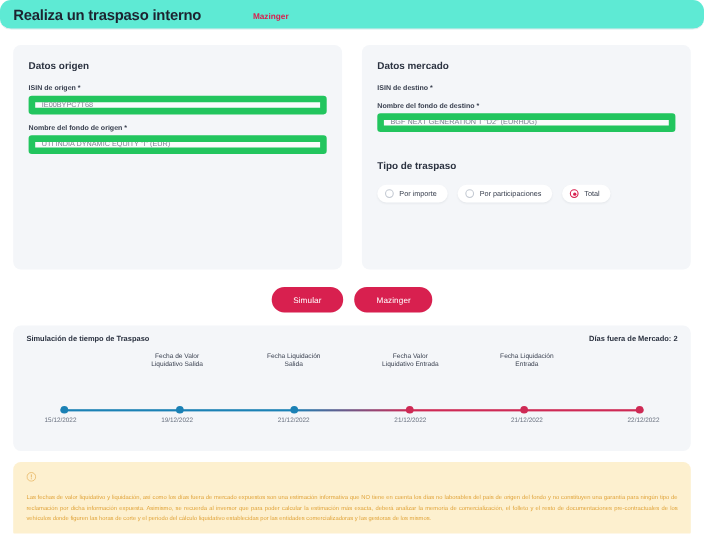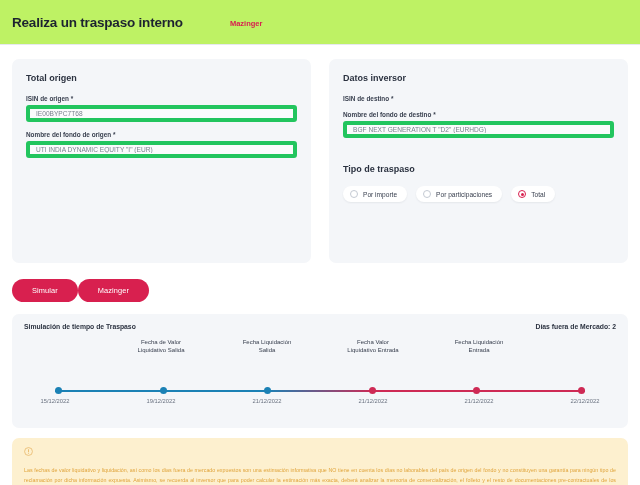--- a/index.html
+++ b/index.html
@@ -12,26 +12,27 @@
     width: 640px;
     height: 485px;
     background: #ffffff;
     font-family: "Liberation Sans", sans-serif;
     color: #2b2f38;
     overflow: hidden;
   }
 
   
   .page-header {
-    height: 45px;
+    height: 27px;
     display: flex;
     align-items: center;
     padding: 0 12px;
-    background: #bef264;
+    background: #5eead4;
     border-bottom: 1px solid #e6e9ee;
+    border-radius: 10px;
   }
   .page-title {
     font-size: 13.5px;
     font-weight: bold;
     letter-spacing: -0.2px;
     color: #1d2330;
   }
   .page-subtitle {
     font-size: 7.5px;
     font-weight: bold;
@@ -75,21 +76,21 @@
     font-size: 6.4px;
     font-weight: bold;
     color: #3a4150;
     margin-bottom: 3px;
   }
   .field-input {
     display: block;
     width: 100%;
     height: 17px;
     background: #fafbfc;
-    border: 4px solid #22c55e;
+    border: 6px solid #22c55e;
     border-radius: 3px;
     font-family: "Liberation Sans", sans-serif;
     font-size: 6.6px;
     color: #7a828f;
     padding: 0 6px;
     line-height: 15px;
     outline: none;
   }
 
   
@@ -136,21 +137,22 @@
   }
   .radio-label {
     font-size: 6.6px;
     color: #3a4150;
     white-space: nowrap;
   }
 
   
   .actions {
     display: flex;
-    justify-content: flex-start;
+    justify-content: center;
+    gap: 10px;
     padding: 16px 0 12px 0;
   }
   .btn {
     background: #d8204f;
     color: #ffffff;
     border: none;
     border-radius: 13px;
     font-family: "Liberation Sans", sans-serif;
     font-size: 7.4px;
     padding: 7px 20px;
@@ -255,35 +257,35 @@
 <div class="page-header">
   <span class="page-title">Realiza un traspaso interno</span>
   <span class="page-subtitle">Mazinger</span>
 </div>
 
 <div class="content">
 
   <div class="panels">
 
     <div class="panel">
-      <div class="panel-title">Total origen</div>
+      <div class="panel-title">Datos origen</div>
 
       <div class="field">
         <label class="field-label">ISIN de origen *</label>
         <input class="field-input" type="text" readonly="" value="IE00BYPC7T68" style="">
       </div>
 
       <div class="field">
         <label class="field-label">Nombre del fondo de origen *</label>
         <input class="field-input" type="text" readonly="" value="UTI INDIA DYNAMIC EQUITY &quot;I&quot; (EUR)" style="">
       </div>
     </div>
 
     <div class="panel">
-      <div class="panel-title">Datos inversor</div>
+      <div class="panel-title">Datos mercado</div>
 
       <div class="field">
         <label class="field-label">ISIN de destino *</label>
       </div>
 
       <div class="field">
         <label class="field-label">Nombre del fondo de destino *</label>
         <input class="field-input" type="text" readonly="" value="BGF NEXT GENERATION T &quot;D2&quot; (EURHDG)" style="">
       </div>
 

